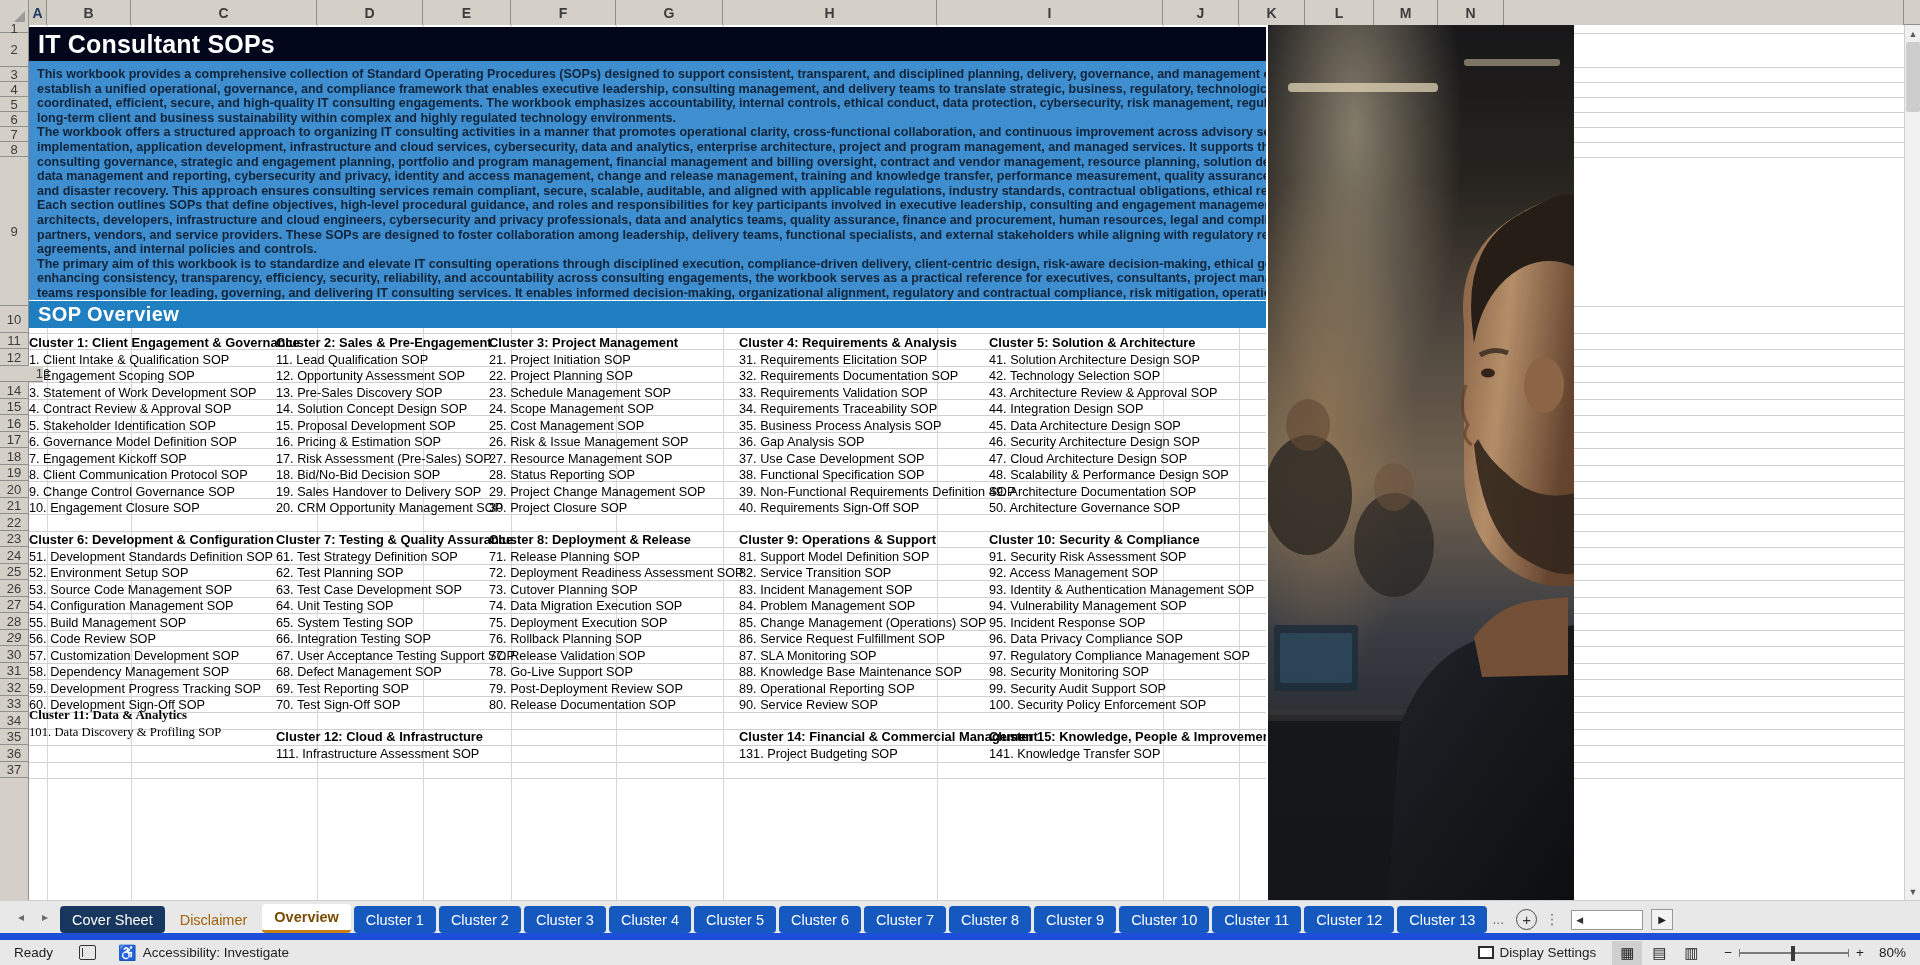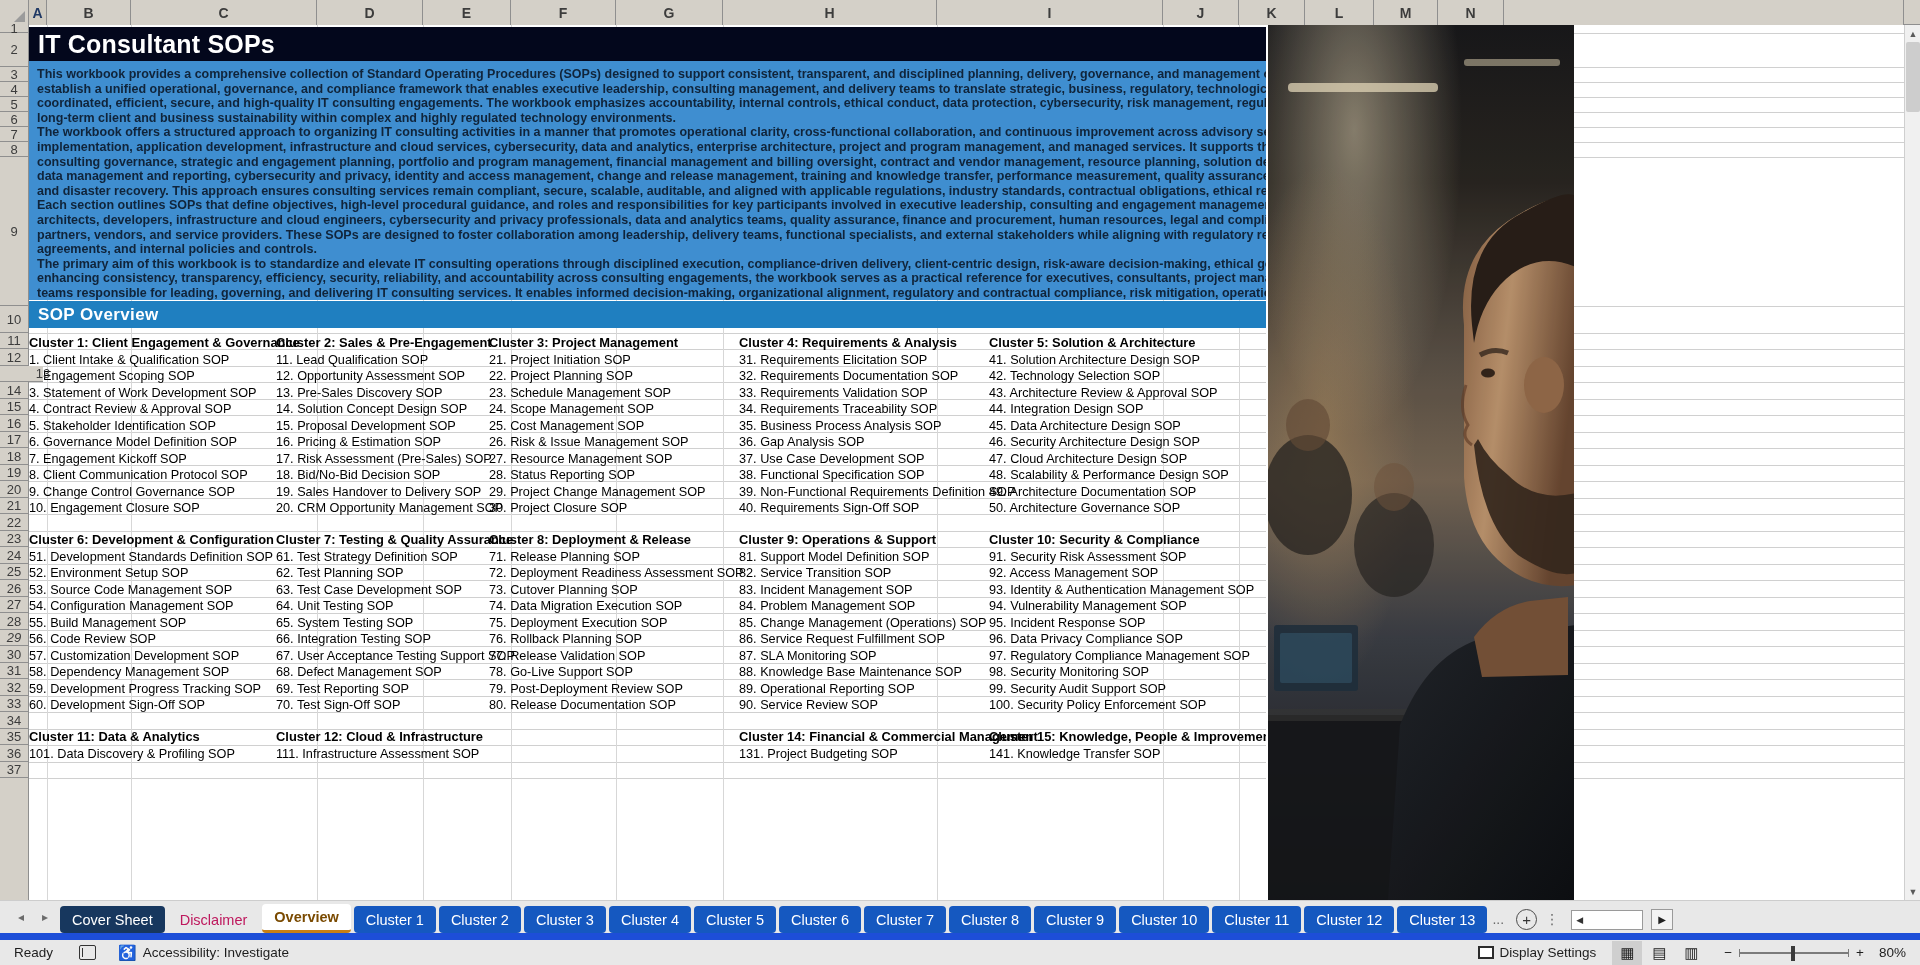--- a/index.html
+++ b/index.html
@@ -113,21 +113,21 @@
     text-align: left;
   }
 
   
   .sub-banner {
     position: absolute;
     left: 0px; top: 276px;
     width: 1536px; height: 27px;
     background: #1f7fc0;
     color: #ffffff;
-    font-size: 17px;
+    font-size: 20px;
     font-weight: bold;
     display: flex;
     align-items: center;
     padding-left: 9px;
     letter-spacing: 0.4px;
   }
 
   
   .cluster-area {
     position: absolute;
@@ -216,21 +216,21 @@
   .tab {
     height: 27px;
     padding: 0 12px;
     display: flex; align-items: center; justify-content: center;
     font-size: 14.5px;
     margin-right: 3px;
     white-space: nowrap;
     border-radius: 4px;
   }
   .tab.dark { background: #17375e; color: #ffffff; }
-  .tab.plain { background: #e8e8e8; color: #be185d; }
+  .tab.plain { background: #e8e8e8; color: #a16207; }
   .tab.blue { background: #1558c0; color: #ffffff; }
   .tab.active {
     background: #ffffff; color: #7a4a00; font-weight: bold;
     border-bottom: 3px solid #c87f13;
     height: 29px;
   }
   .add-sheet {
     width: 21px; height: 21px; border: 1.5px solid #4a4a4a; border-radius: 50%;
     display: flex; align-items: center; justify-content: center;
     color: #333; font-size: 15px; margin: 0 6px 3px 4px;
@@ -555,21 +555,21 @@
           <div class="cluster-item">92. Access Management SOP</div>
           <div class="cluster-item">93. Identity &amp; Authentication Management SOP</div>
           <div class="cluster-item">94. Vulnerability Management SOP</div>
           <div class="cluster-item">95. Incident Response SOP</div>
           <div class="cluster-item">96. Data Privacy Compliance SOP</div>
           <div class="cluster-item">97. Regulatory Compliance Management SOP</div>
           <div class="cluster-item">98. Security Monitoring SOP</div>
           <div class="cluster-item">99. Security Audit Support SOP</div>
           <div class="cluster-item">100. Security Policy Enforcement SOP</div>
         </div>
-        <div class="cluster-col" style="left: 0px; top: 394px;">
+        <div class="cluster-col" style="left: 0px; top: 372px; font-family: Liberation Serif, serif;">
           <div class="cluster-title">Cluster 11: Data &amp; Analytics</div>
           <div class="cluster-item">101. Data Discovery &amp; Profiling SOP</div>
         </div>
         <div class="cluster-col" style="left: 247px; top: 394px;">
           <div class="cluster-title">Cluster 12: Cloud &amp; Infrastructure</div>
           <div class="cluster-item">111. Infrastructure Assessment SOP</div>
         </div>
         <div class="cluster-col" style="left: 710px; top: 394px;">
           <div class="cluster-title">Cluster 14: Financial &amp; Commercial Management</div>
           <div class="cluster-item">131. Project Budgeting SOP</div>

